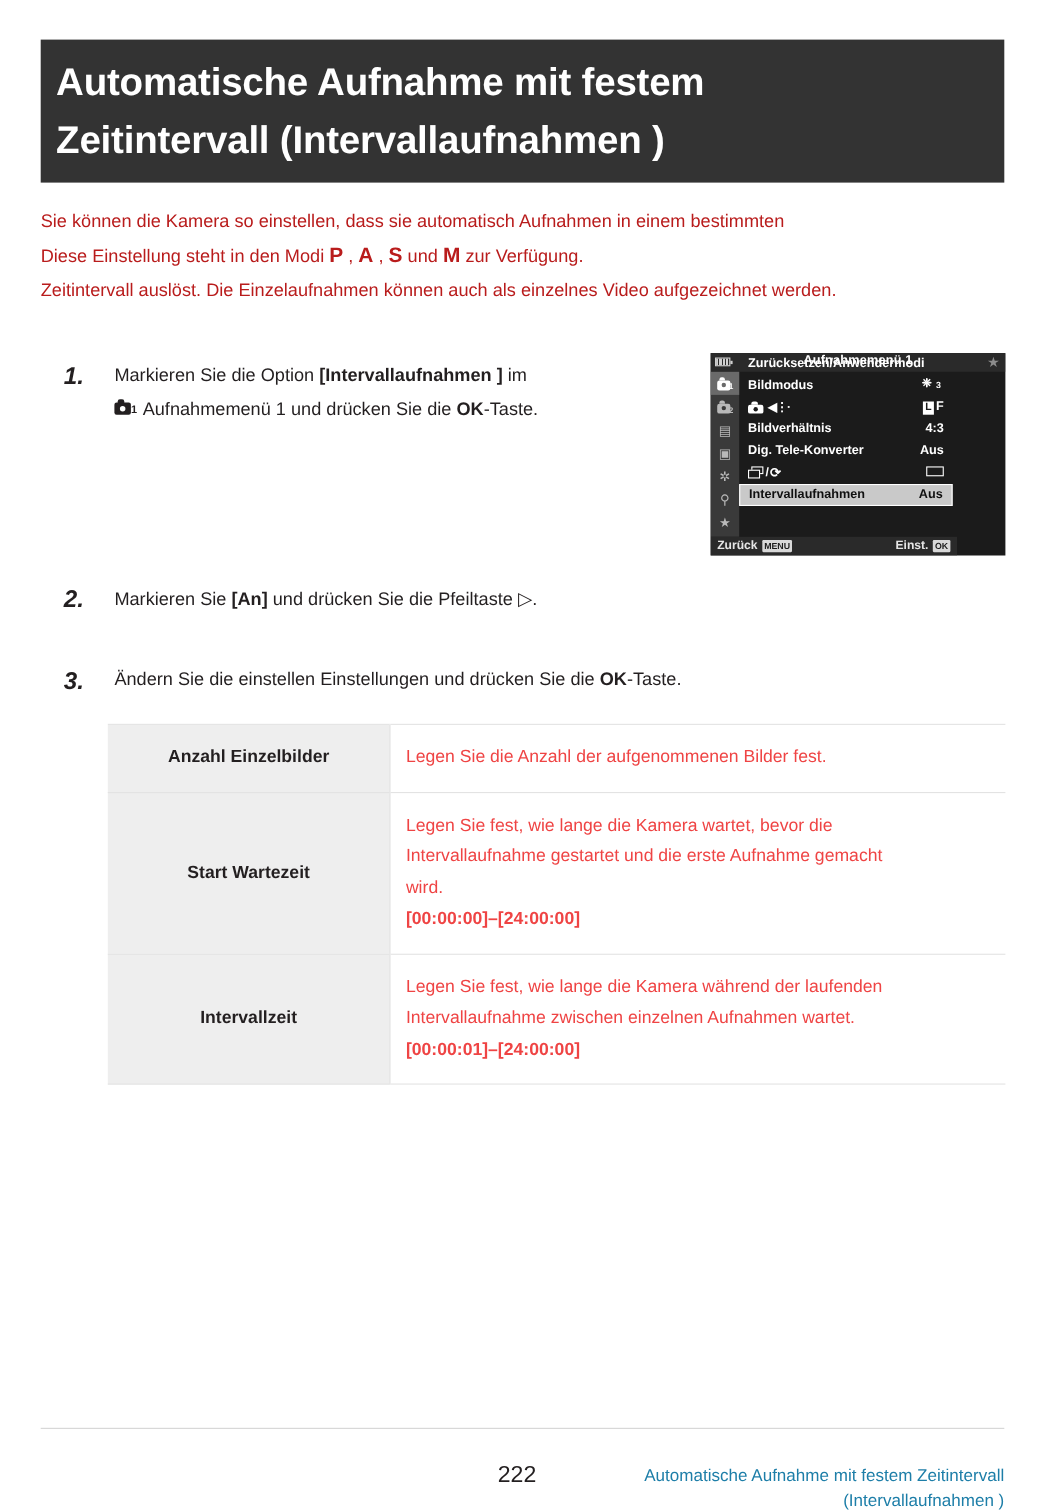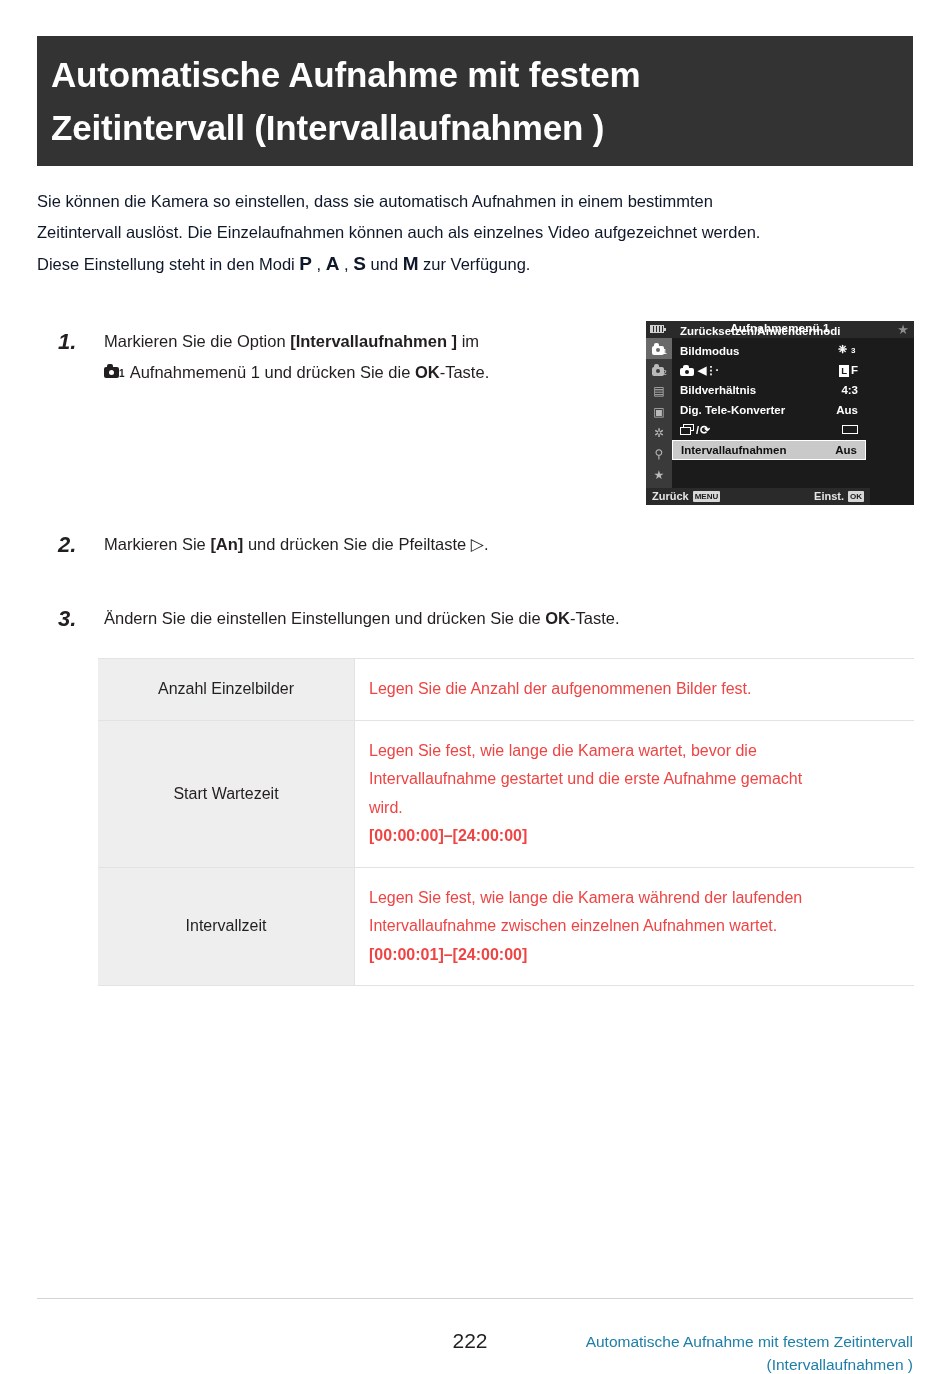--- a/index.html
+++ b/index.html
@@ -37,21 +37,21 @@
   }
 
   
   .intro {
     position: absolute;
     left: 37px;
     top: 186px;
     width: 876px;
     font-size: 16.5px;
     line-height: 31px;
-    color: #0f172a;
+    color: #b91c1c;
   }
   .intro .pline { white-space: nowrap; }
   .mode { font-weight: bold; font-size: 19px; }
 
   
   .step {
     position: absolute;
     font-size: 16.5px;
     line-height: 31px;
     color: #231f20;
@@ -262,21 +262,21 @@
     width: 816px;
     border-collapse: collapse;
     font-size: 16px;
   }
   .tbl tr { border-bottom: 1px solid #e3e3e3; }
   .tbl tr:first-child { border-top: 1px solid #e3e3e3; }
   .tbl td.k {
     width: 236px;
     background: #eeeeee;
     text-align: center;
-    font-weight: normal;
+    font-weight: bold;
     font-size: 16px;
     vertical-align: middle;
     padding: 16px 10px;
     border-right: 1px solid #e3e3e3;
     margin-top: 24px;
   }
   .tbl td.v {
     background: #ffffff;
     padding: 16px 16px 16px 14px;
     vertical-align: top;
@@ -317,22 +317,22 @@
 </head>
 <body>
 
 <div class="title-band">
   <div class="line">Automatische Aufnahme mit festem</div>
   <div class="line">Zeitintervall (Intervallaufnahmen )</div>
 </div>
 
 <div class="intro">
   <div class="pline">Sie können die Kamera so einstellen, dass sie automatisch Aufnahmen in einem bestimmten</div>
+  <div class="pline"><span>Diese Einstellung steht in den Modi </span><span class="mode">P</span><span> , </span><span class="mode">A</span><span> , </span><span class="mode">S</span><span> und </span><span class="mode">M</span><span> zur Verfügung.</span></div>
   <div class="pline">Zeitintervall auslöst. Die Einzelaufnahmen können auch als einzelnes Video aufgezeichnet werden.</div>
-  <div class="pline"><span>Diese Einstellung steht in den Modi </span><span class="mode">P</span><span> , </span><span class="mode">A</span><span> , </span><span class="mode">S</span><span> und </span><span class="mode">M</span><span> zur Verfügung.</span></div>
 </div>
 
 <div class="step" id="step1">
   <span class="step-num">1.</span>
   <div class="step-body">
     <div><span>Markieren Sie die Option </span><span class="b">[Intervallaufnahmen ]</span><span> im</span></div>
     <div><span class="cam1-inline"><span class="bump"></span><span class="body"></span><span class="lens"></span><span class="sub">1</span></span><span> Aufnahmemenü 1 und drücken Sie die </span><span class="b">OK</span><span>-Taste.</span></div>
   </div>
 </div>
 

